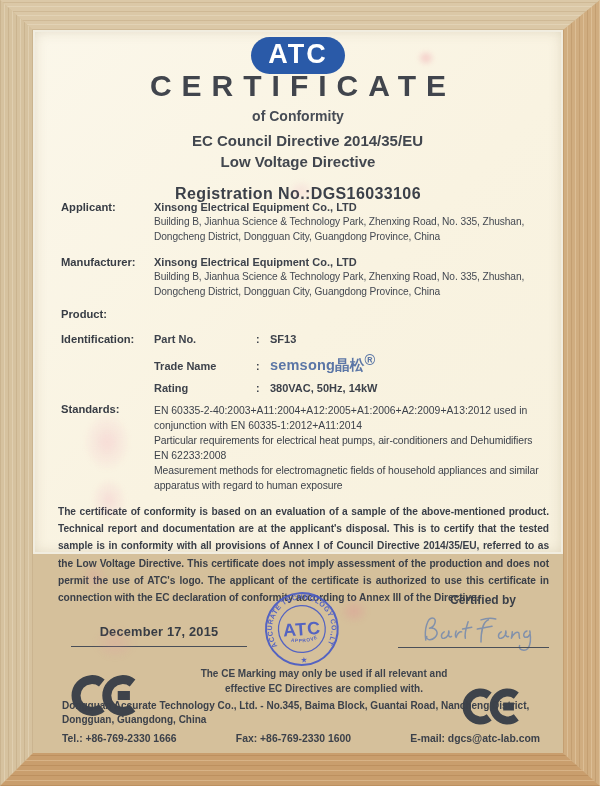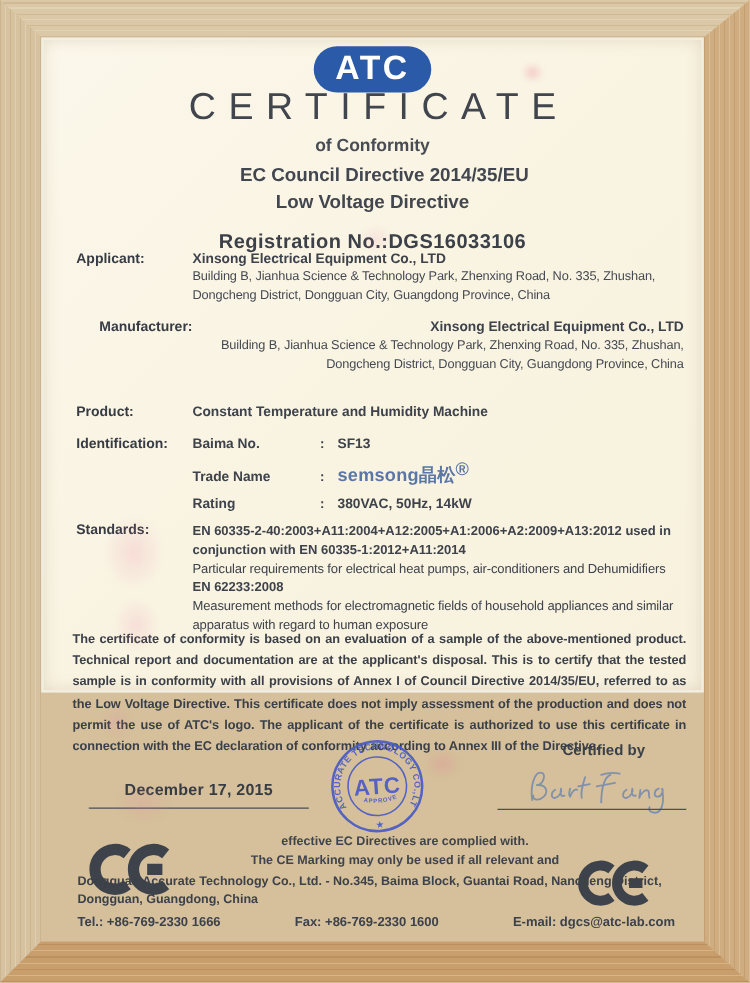--- a/index.html
+++ b/index.html
@@ -38,43 +38,43 @@
     color:#3d424b;
   }
   
   .hdr{position:absolute;left:0;top:0;width:100%;text-align:center;}
   .atc-logo{
     display:inline-block;margin-top:7px;background:#2a5aa8;color:#fff;
     border-radius:19px;padding:2px 17px 4px 17px;
     font-size:27px;font-weight:bold;letter-spacing:2px;line-height:31px;
   }
   .cert-title{
-    margin:1px;margin-top:-5px;font-size:30px;font-weight:normal;color:#41454d;
+    margin:1px;margin-top:-5px;font-size:30px;font-weight:bold;color:#41454d;
     letter-spacing:10px;text-indent:10px;line-height:33px;
   }
   .conformity{margin-top:6px;font-size:14px;font-weight:bold;color:#474c55;}
   .directive{font-size:15px;font-weight:bold;color:#42474f;line-height:21px;}
   .directive1{margin-top:6px;padding-left:19px;}
   .registration{margin-top:13px;font-size:16px;font-weight:bold;color:#3b4049;letter-spacing:.4px;}
   
   .fields{position:absolute;left:28px;top:171px;right:16px;font-size:10.6px;}
   .frow{display:grid;grid-template-columns:93px 1fr;}
   .flabel{font-weight:bold;font-size:11.2px;color:#373c44;}
   .fname{font-weight:bold;font-size:11px;}
   .faddr{font-size:10.2px;line-height:14.5px;letter-spacing:-.1px;margin-top:2px;color:#444952;}
   .m-applicant{margin-bottom:12px;}
-  .m-manufacturer{margin-bottom:25px;text-align:right;}
+  .m-manufacturer{margin-bottom:9px;}
   .m-product{margin-bottom:13px;}
   .m-ident{margin-bottom:9px;}
   .ident-grid{display:grid;grid-template-columns:102px 14px 1fr;row-gap:7px;align-items:baseline;}
   .iname,.ivalue{font-weight:bold;font-size:11px;}
   .icolon{font-weight:bold;}
   .brand{color:#5b76a6;font-weight:bold;font-size:14.5px;letter-spacing:.2px;}
   .std-items{line-height:15px;font-size:10.4px;letter-spacing:-.1px;}
-  .std-bold{font-weight:bold;letter-spacing:0;}
+  .std-bold{font-weight:normal;letter-spacing:0;}
   
   .declaration{
     position:absolute;left:25px;top:473px;width:491px;
     font-size:10.2px;font-weight:bold;line-height:17.2px;
     text-align:justify;color:#3a3f48;letter-spacing:-.05px;
   }
   
   .certified-by{position:absolute;right:47px;top:563px;font-size:12px;font-weight:bold;color:#3a3f48;}
   .signature{position:absolute;left:382px;top:577px;}
   .sig-line{position:absolute;left:365px;top:617px;width:151px;border-top:1.5px solid #4a4f58;}
@@ -135,27 +135,26 @@
     <div class="frow m-manufacturer">
       <div class="flabel">Manufacturer:</div>
       <div>
         <div class="fname">Xinsong Electrical Equipment Co., LTD</div>
         <div class="faddr">Building B, Jianhua Science &amp; Technology Park, Zhenxing Road, No. 335, Zhushan, Dongcheng District, Dongguan City, Guangdong Province, China</div>
       </div>
     </div>
 
     <div class="frow m-product">
       <div class="flabel">Product:</div>
-      <div class="fname">Constant Temperature and Humidity Machine</div>
     </div>
 
     <div class="frow m-ident">
       <div class="flabel">Identification:</div>
       <div class="ident-grid">
-        <div class="iname">Baima No.</div>
+        <div class="iname">Part No.</div>
         <div class="icolon">:</div>
         <div class="ivalue">SF13</div>
 
         <div class="iname">Trade Name</div>
         <div class="icolon">:</div>
         <div><span class="brand">semsong晶松</span><sup class="brand">®</sup></div>
 
         <div class="iname">Rating</div>
         <div class="icolon">:</div>
         <div class="ivalue">380VAC, 50Hz, 14kW</div>
@@ -227,22 +226,22 @@
     <svg width="62" height="43" viewBox="0 0 132 92">
       <g fill="none" stroke="#3e434b" stroke-width="17">
         <path d="M 60 22.5 A 30 30 0 1 0 60 69.5"></path>
         <path d="M 118 22.5 A 30 30 0 1 0 118 69.5"></path>
         <path d="M 90 46 L 113 46"></path>
       </g>
     </svg>
   </div>
 
   <div class="notice">
+    <div>The CE Marking may only be used if all relevant and</div>
     <div>effective EC Directives are complied with.</div>
-    <div>The CE Marking may only be used if all relevant and</div>
   </div>
 
   <div class="company-address">Dongguan Accurate Technology Co., Ltd. - No.345, Baima Block, Guantai Road, Nancheng District, Dongguan, Guangdong, China</div>
   <div class="contact-row">
     <span>Tel.: +86-769-2330 1666</span>
     <span>Fax: +86-769-2330 1600</span>
     <span>E-mail: dgcs@atc-lab.com</span>
   </div>
 
   <div class="smudge s1"></div>

